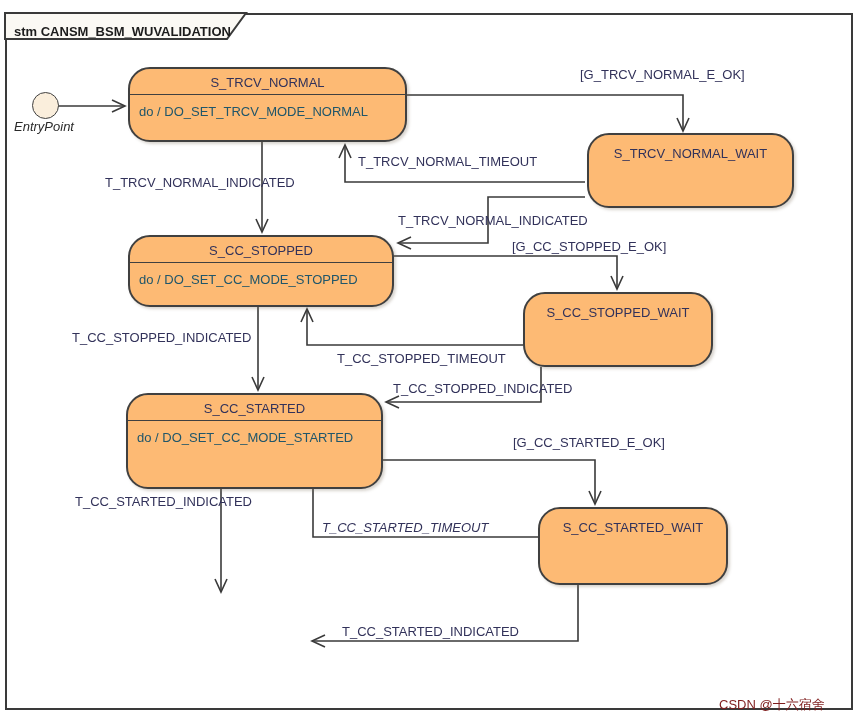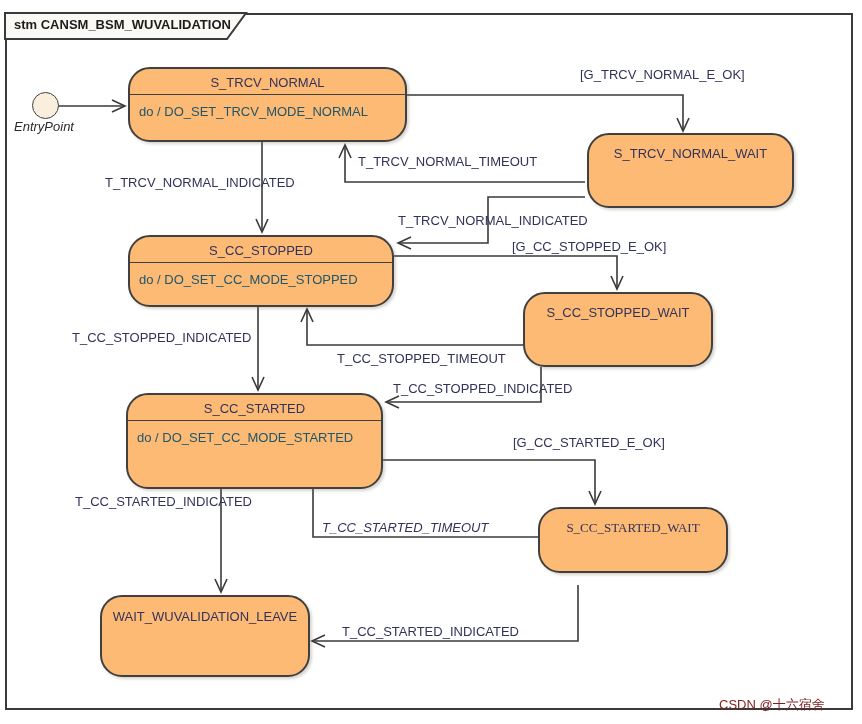--- a/index.html
+++ b/index.html
@@ -6,21 +6,21 @@
   body { background:#ffffff; font-family:"Liberation Sans", sans-serif; }
   .canvas {
     position:relative; width:862px; height:724px; background:#ffffff; overflow:hidden;
   }
   .frame {
     position:absolute; left:5px; top:13px; width:848px; height:697px;
     border:2px solid #3a3a3a; background:#ffffff;
   }
   .wires { position:absolute; left:0; top:0; width:862px; height:724px; pointer-events:none; }
   .frame-tab-text {
-    position:absolute; left:14px; top:17px; width:215px;
+    position:absolute; left:14px; top:24px; width:215px;
     font-size:13px; font-weight:bold; color:#1c1c1c; white-space:nowrap;
   }
   .state {
     position:absolute; background:#fdba74; border:2px solid #404040; border-radius:22px;
     box-shadow:2px 2px 3px rgba(125,112,92,0.30);
   }
   .state-title {
     font-size:13px; color:#32325a; text-align:center; white-space:nowrap;
     height:26px; line-height:27px;
   }
@@ -143,27 +143,24 @@
 
   <div class="state" style="left:523px; top:292px; width:190px; height:75px;">
     <div class="state-title" style="padding-top:5px;">S_CC_STOPPED_WAIT</div>
   </div>
 
   <div class="state compound" style="left:126px; top:393px; width:257px; height:96px;">
     <div class="state-title">S_CC_STARTED</div>
     <div class="state-action">do / DO_SET_CC_MODE_STARTED</div>
   </div>
 
-  <div class="state" style="left:538px; top:507px; width:190px; height:66px;font-family:Liberation Serif, serif;">
+  <div class="state" style="left:538px; top:507px; width:190px; height:78px;">
     <div class="state-title" style="padding-top:5px;">S_CC_STARTED_WAIT</div>
   </div>
 
-  <div class="state" style="left:100px; top:595px; width:210px; height:82px;">
-    <div class="state-title" style="padding-top:6px;">WAIT_WUVALIDATION_LEAVE</div>
-  </div>
 
   <div class="tlabel" style="left:580px; top:67px;">[G_TRCV_NORMAL_E_OK]</div>
   <div class="tlabel" style="left:358px; top:154px;">T_TRCV_NORMAL_TIMEOUT</div>
   <div class="tlabel" style="left:105px; top:175px;">T_TRCV_NORMAL_INDICATED</div>
   <div class="tlabel" style="left:398px; top:213px;">T_TRCV_NORMAL_INDICATED</div>
   <div class="tlabel" style="left:512px; top:239px;">[G_CC_STOPPED_E_OK]</div>
   <div class="tlabel" style="left:72px;  top:330px;">T_CC_STOPPED_INDICATED</div>
   <div class="tlabel" style="left:337px; top:351px;">T_CC_STOPPED_TIMEOUT</div>
   <div class="tlabel" style="left:393px; top:381px;">T_CC_STOPPED_INDICATED</div>
   <div class="tlabel" style="left:513px; top:435px;">[G_CC_STARTED_E_OK]</div>

